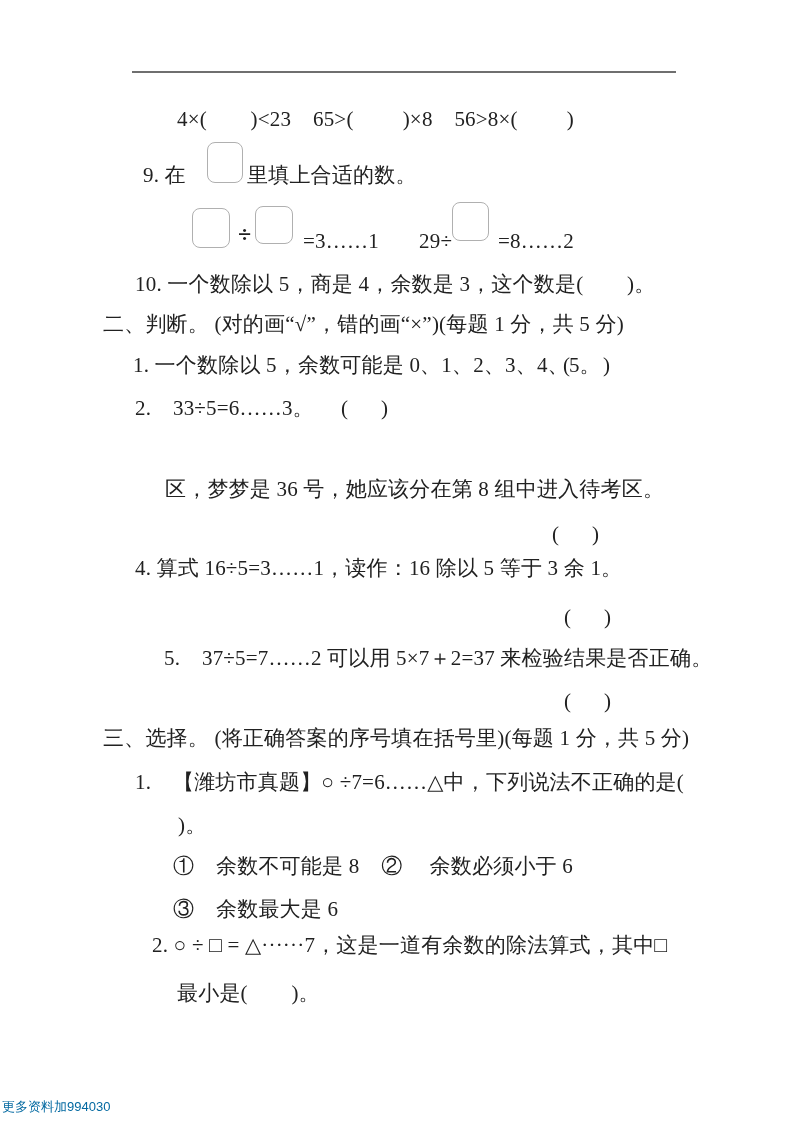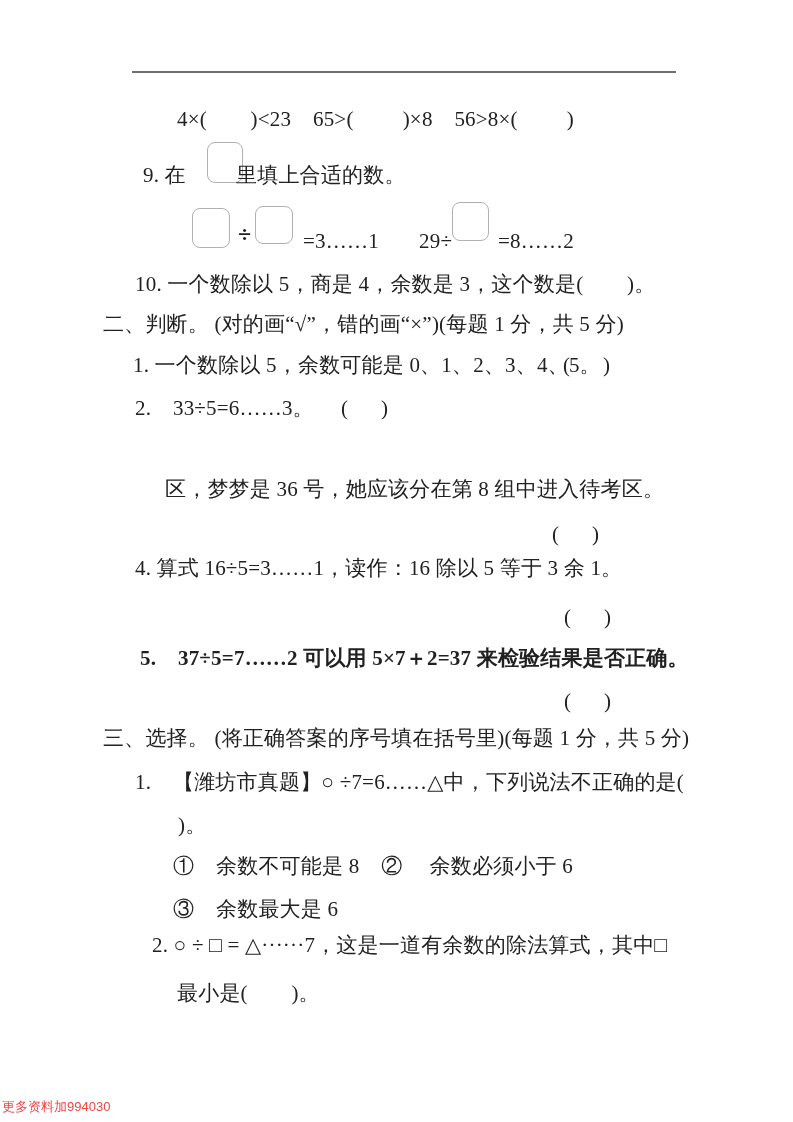--- a/index.html
+++ b/index.html
@@ -32,56 +32,56 @@
     border-radius: 8px;
     background: #ffffff;
     box-sizing: border-box;
   }
   .divsign { font-size: 24px; font-weight: bold; }
   .watermark {
     position: absolute;
     left: 2px; top: 1098px;
     font-family: "Liberation Sans", "DejaVu Sans", sans-serif;
     font-size: 13px;
-    color: #ef4444;
+    color: #0369a1;
     white-space: pre;
   }
 </style>
 </head>
 <body>
 
 <div class="page">
 
   <div class="rule"></div>
 
   <div class="t" style="left:177px; top:107px;">4×(        )&lt;23    65&gt;(         )×8    56&gt;8×(         )</div>
 
   <div class="t" style="left:143px; top:163px;">9. 在</div>
   <div class="box" style="left:207px; top:142px; width:36px; height:41px;"></div>
-  <div class="t" style="left:236px; top:163px;text-align:center;">里填上合适的数。</div>
+  <div class="t" style="left:247px; top:163px;text-align:center;">里填上合适的数。</div>
 
   <div class="box" style="left:192px; top:208px; width:38px; height:40px;"></div>
   <div class="t divsign" style="left:238px; top:222px;">÷</div>
   <div class="box" style="left:255px; top:206px; width:38px; height:38px;"></div>
   <div class="t" style="left:303px; top:229px;">=3……1</div>
   <div class="t" style="left:419px; top:229px;">29÷</div>
   <div class="box" style="left:452px; top:202px; width:37px; height:39px;"></div>
   <div class="t" style="left:498px; top:229px;">=8……2</div>
 
   <div class="t" style="left:135px; top:272px;">10. 一个数除以 5，商是 4，余数是 3，这个数是(        )。</div>
 
   <div class="t" style="left:103px; top:312px;">二、判断。 (对的画“√”，错的画“×”)(每题 1 分，共 5 分)</div>
   <div class="t" style="left:133px; top:353px;">1. 一个数除以 5，余数可能是 0、1、2、3、4、5。</div>
   <div class="t" style="left:563px; top:353px;">(      )</div>
   <div class="t" style="left:135px; top:396px;">2.    33÷5=6……3。     (      )</div>
   <div class="t" style="left:165px; top:477px;">区，梦梦是 36 号，她应该分在第 8 组中进入待考区。</div>
   <div class="t" style="left:552px; top:522px;">(      )</div>
   <div class="t" style="left:135px; top:556px;">4. 算式 16÷5=3……1，读作：16 除以 5 等于 3 余 1。</div>
   <div class="t" style="left:564px; top:605px;">(      )</div>
-  <div class="t" style="left:140px; top:646px;font-weight:bold;">5.    37÷5=7……2 可以用 5×7＋2=37 来检验结果是否正确。</div>
+  <div class="t" style="left:164px; top:646px;">5.    37÷5=7……2 可以用 5×7＋2=37 来检验结果是否正确。</div>
   <div class="t" style="left:564px; top:689px;">(      )</div>
 
   <div class="t" style="left:103px; top:726px;">三、选择。 (将正确答案的序号填在括号里)(每题 1 分，共 5 分)</div>
   <div class="t" style="left:135px; top:770px;">1.    【潍坊市真题】○ ÷7=6……△中，下列说法不正确的是(</div>
   <div class="t" style="left:178px; top:813px;">)。</div>
   <div class="t" style="left:173px; top:854px;">①    余数不可能是 8    ②     余数必须小于 6</div>
   <div class="t" style="left:173px; top:897px;">③    余数最大是 6</div>
   <div class="t" style="left:152px; top:933px;">2. ○ ÷ □ = △······7，这是一道有余数的除法算式，其中□</div>
   <div class="t" style="left:177px; top:981px;">最小是(        )。</div>
 

